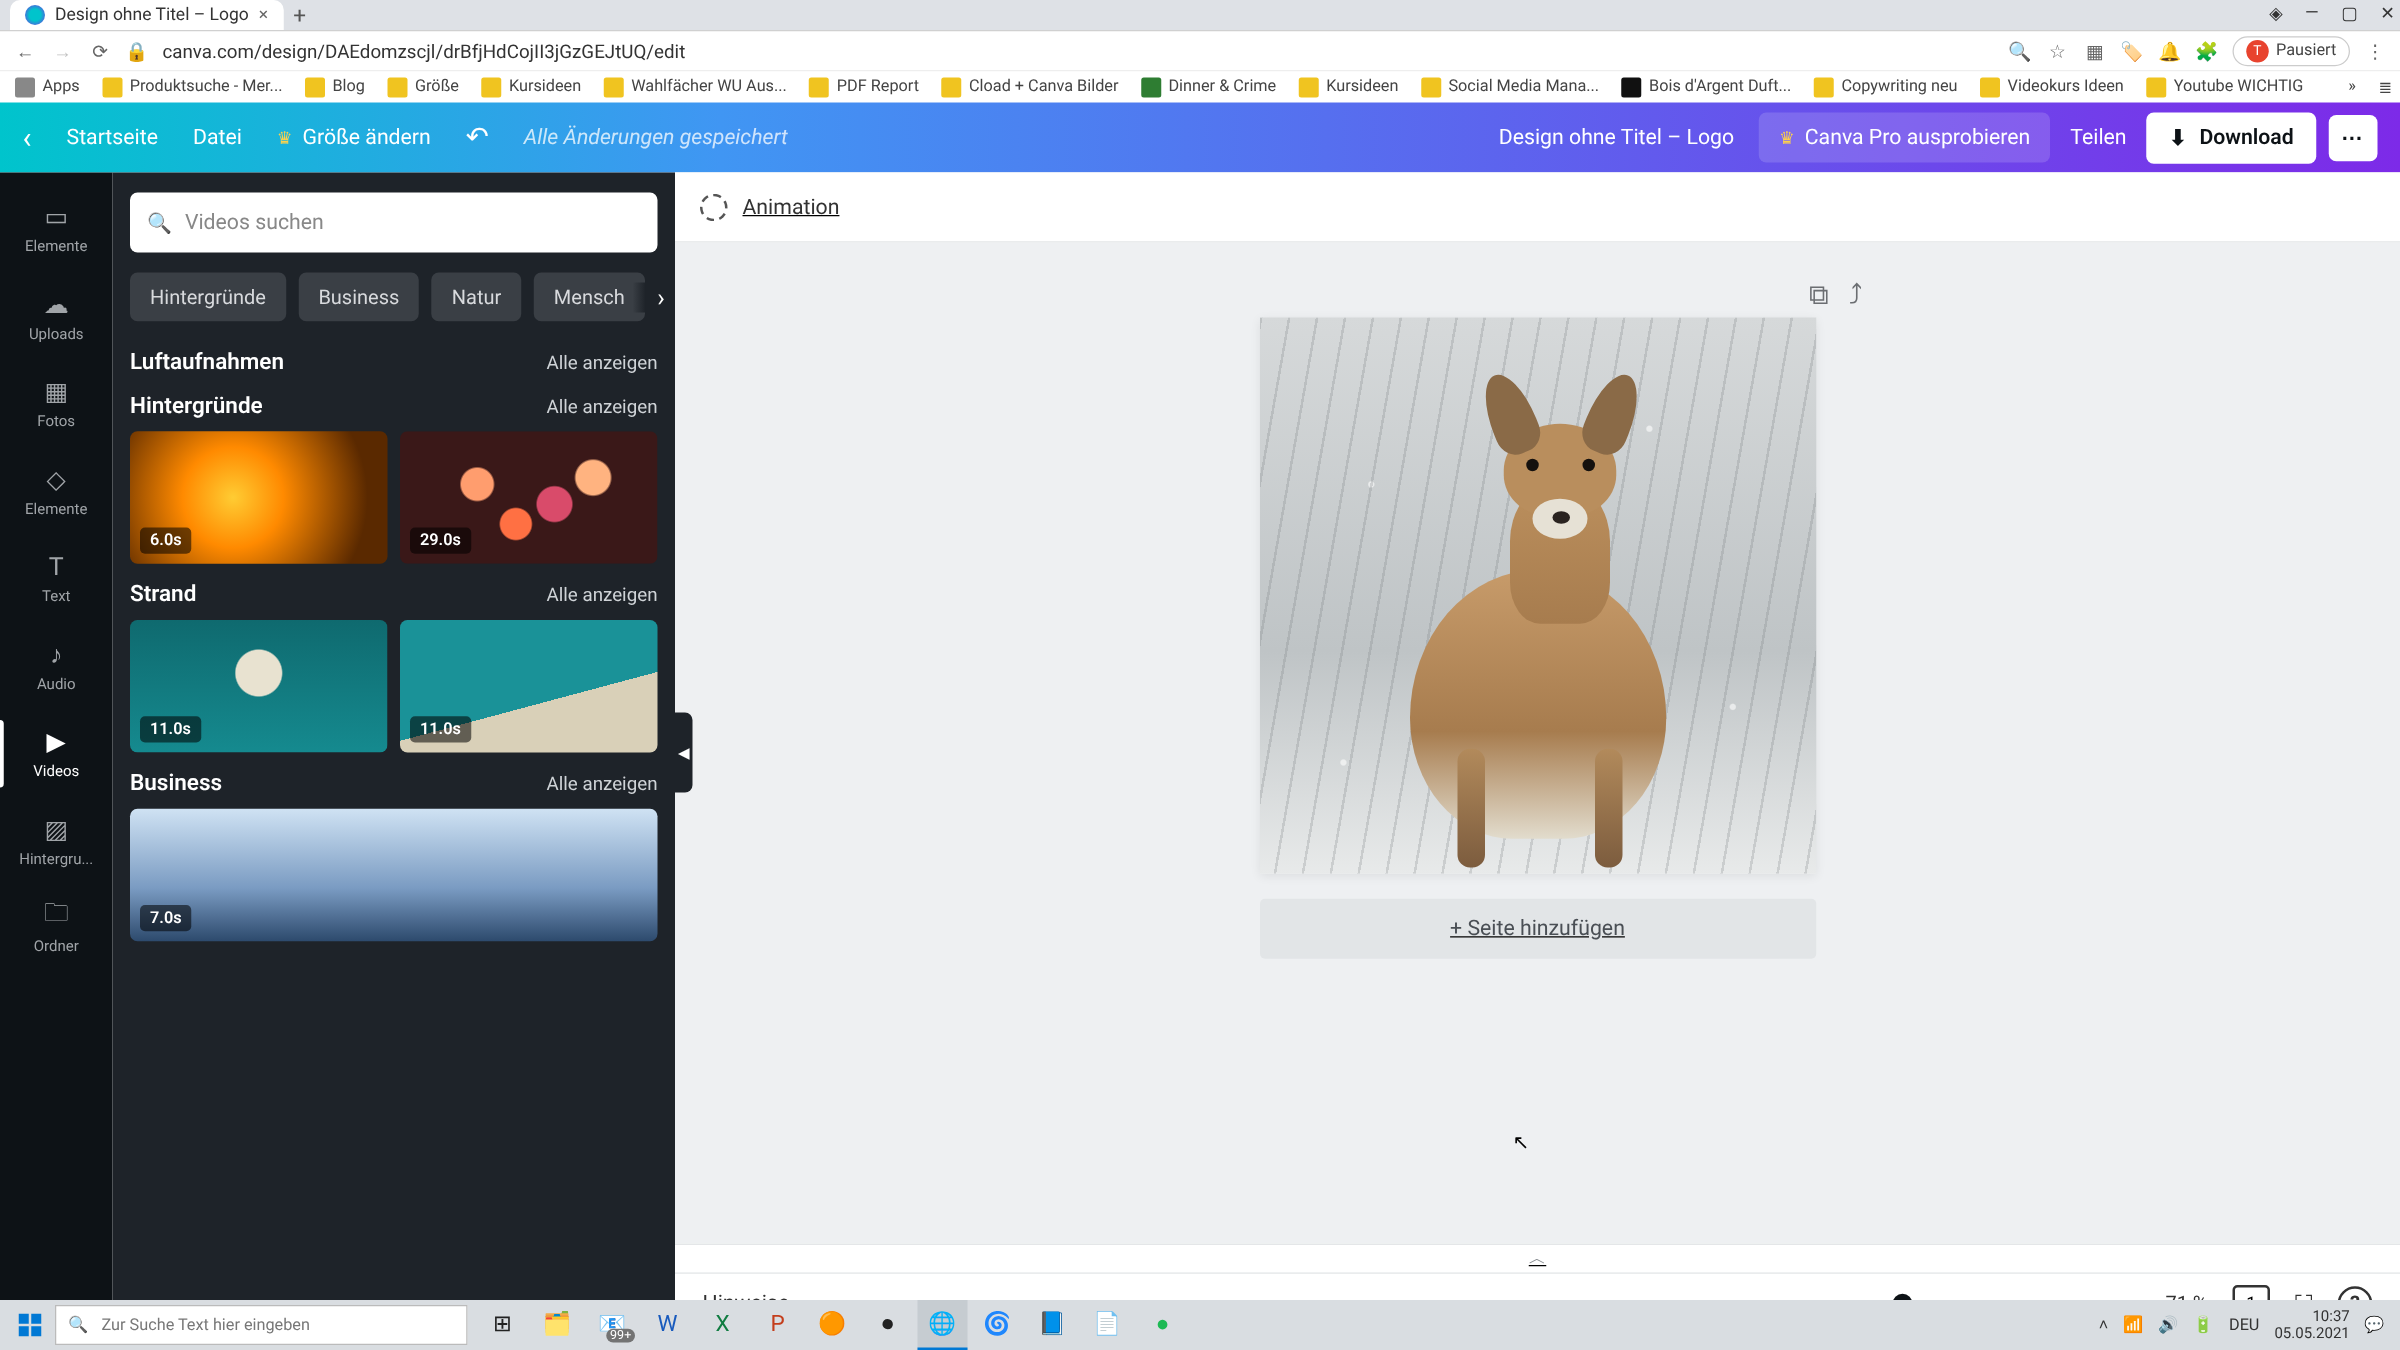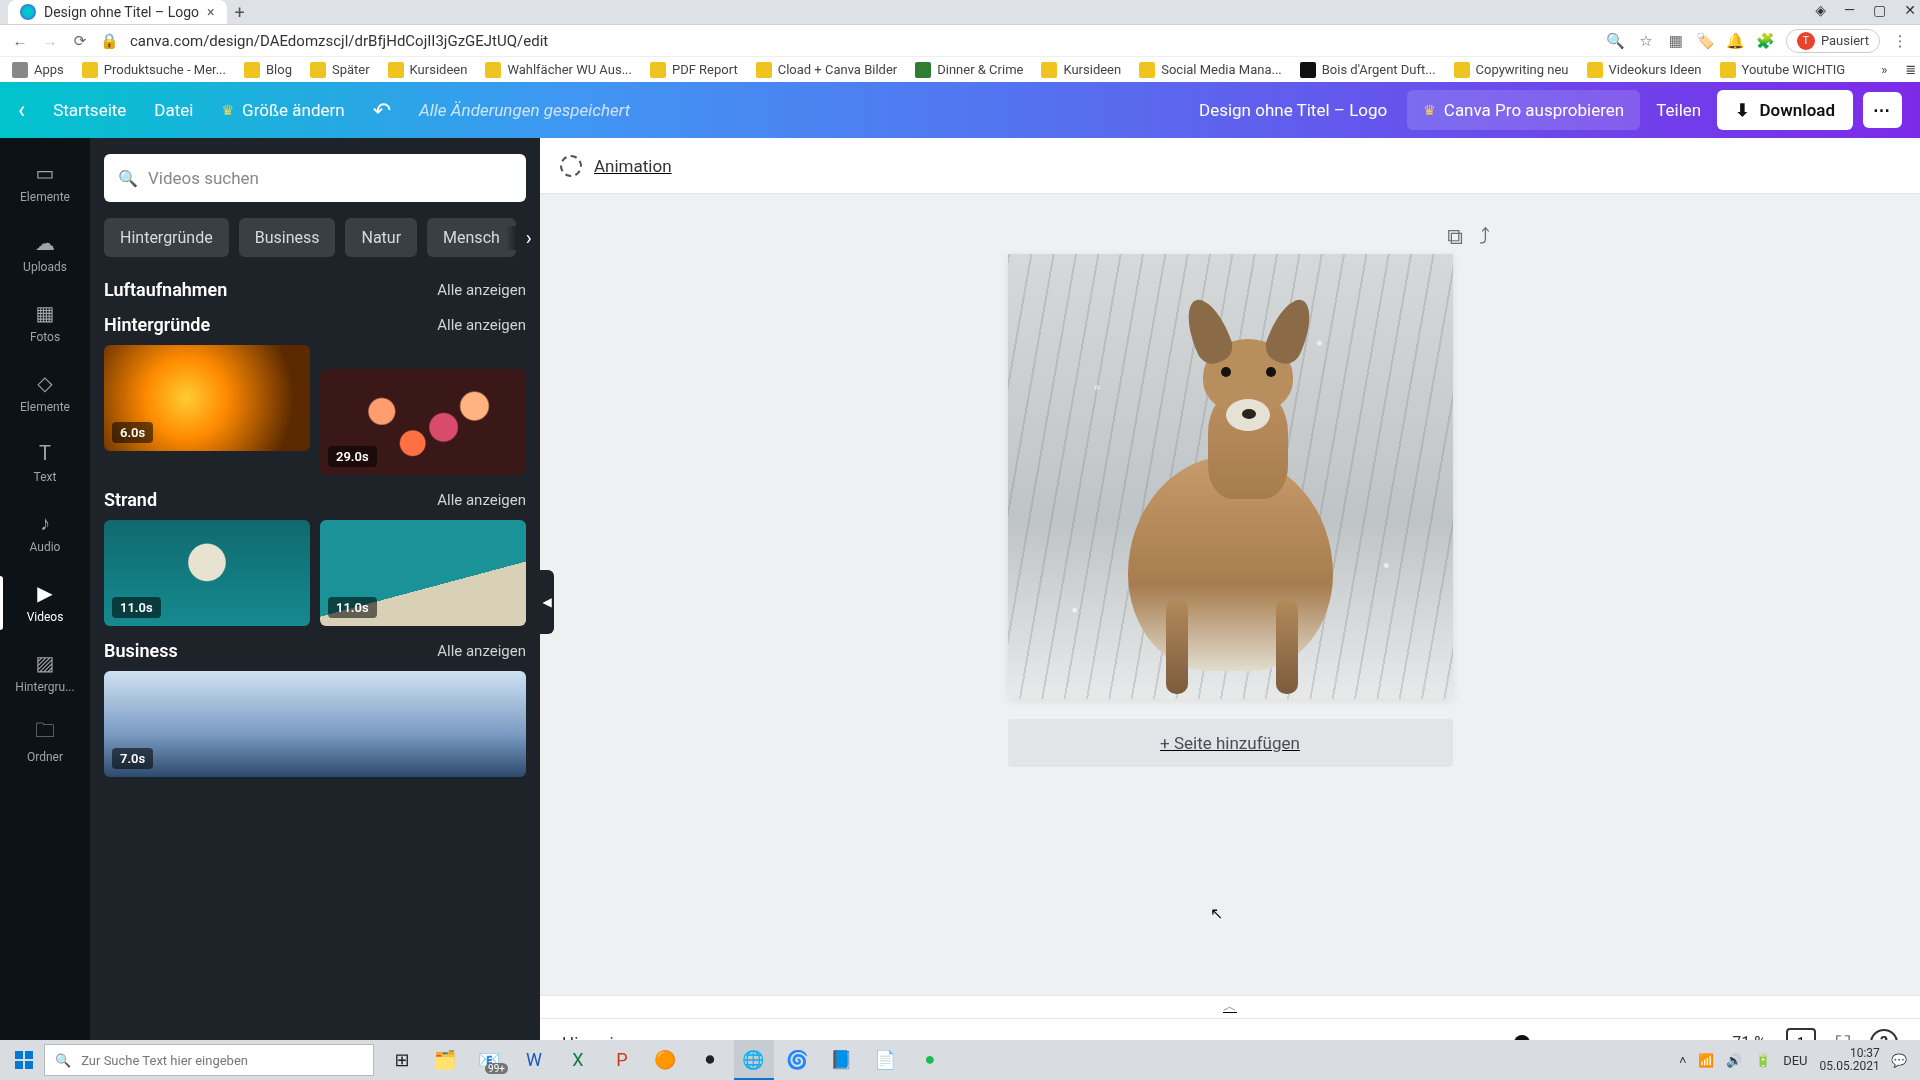--- a/index.html
+++ b/index.html
@@ -63,21 +63,21 @@
 .cat-title { font-size:18px; font-weight:600; }
 .cat-all { font-size:15px; color:#cfd3d7; cursor:pointer; }
 .thumbs { display:flex; gap:10px; }
 .thumb { flex:1; height:106px; border-radius:6px; position:relative; background:#333 center/cover; cursor:pointer; overflow:hidden; }
 .thumb .dur { position:absolute; left:8px; bottom:8px; background:rgba(0,0,0,0.55); color:#fff; font-size:13px; padding:3px 8px; border-radius:4px; font-weight:600; }
 
 
 .t-a1 { background:linear-gradient(180deg,#c7d6e0 30%,#6b8092 30%,#6b8092 60%,#9a6b4d 60%); }
 .t-a2 { background:repeating-linear-gradient(135deg,#3e7a3a 0 30px,#2e5a2d 30px 50px); }
 .t-h1 { background:radial-gradient(circle at 40% 50%, #ffcc33 0%, #ff8a00 30%, #5a2900 80%); }
-.t-h2 { background:radial-gradient(circle at 30% 40%, #ff9d6e 0 8%, transparent 9%), radial-gradient(circle at 60% 55%, #d94b6a 0 10%, transparent 11%), radial-gradient(circle at 45% 70%, #ff7043 0 9%, transparent 10%), radial-gradient(circle at 75% 35%, #ffb380 0 8%, transparent 9%), #3a1818;margin-top:24px; }
+.t-h2 { background:radial-gradient(circle at 30% 40%, #ff9d6e 0 8%, transparent 9%), radial-gradient(circle at 60% 55%, #d94b6a 0 10%, transparent 11%), radial-gradient(circle at 45% 70%, #ff7043 0 9%, transparent 10%), radial-gradient(circle at 75% 35%, #ffb380 0 8%, transparent 9%), #3a1818; }
 .t-s1 { background:radial-gradient(circle at 50% 40%, #e8e2d0 0 15%, transparent 16%), linear-gradient(180deg,#0f6a6f 0%,#158a8f 100%); }
 .t-s2 { background:linear-gradient(165deg,#1a9298 60%,#d9d0b8 60%); }
 .t-b1 { background:linear-gradient(180deg,#cfe2f3 0%,#7a9bc2 60%,#2d4a6d 100%); }
 .t-b2 { background:linear-gradient(180deg,#bfb49b 0%,#8a7c62 100%); }
 
 .collapse-tab { position:absolute; right:-14px; top:50%; transform:translateY(-50%); width:14px; height:64px; background:#1e2329; border-radius:0 6px 6px 0; display:flex; align-items:center; justify-content:center; color:#fff; font-size:12px; cursor:pointer; }
 
 
 .canvas-wrap { flex:1; background:#eef0f2; display:flex; flex-direction:column;text-decoration:underline; }
 .canvas-toolbar { height:56px; background:#fff; display:flex; align-items:center; padding:0 20px; gap:12px; border-bottom:1px solid #e4e6e8; }
@@ -185,21 +185,21 @@
   <span class="bm">
       <span class="bico"></span>
       <span>Produktsuche - Mer...</span>
     </span>
   <span class="bm">
       <span class="bico"></span>
       <span>Blog</span>
     </span>
   <span class="bm">
       <span class="bico"></span>
-      <span>Später</span>
+      <span>Größe</span>
     </span>
   <span class="bm">
       <span class="bico"></span>
       <span>Kursideen</span>
     </span>
   <span class="bm">
       <span class="bico"></span>
       <span>Wahlfächer WU Aus...</span>
     </span>
   <span class="bm">

